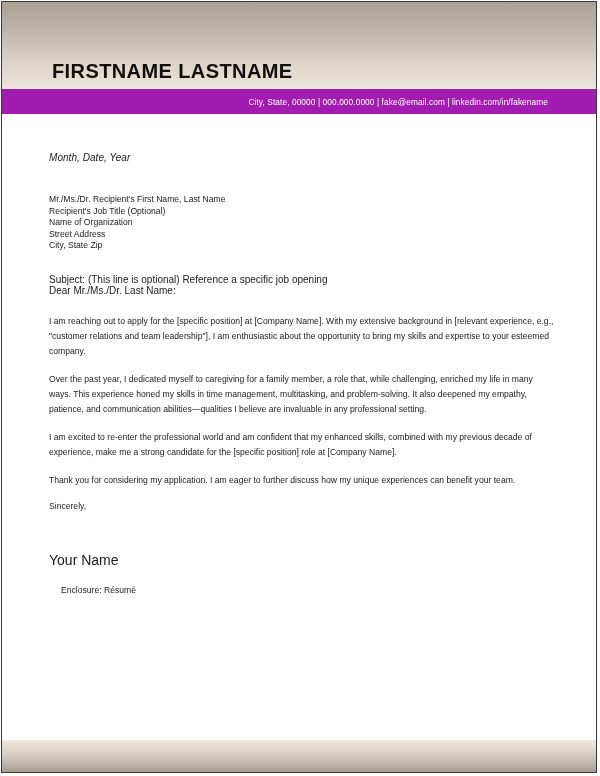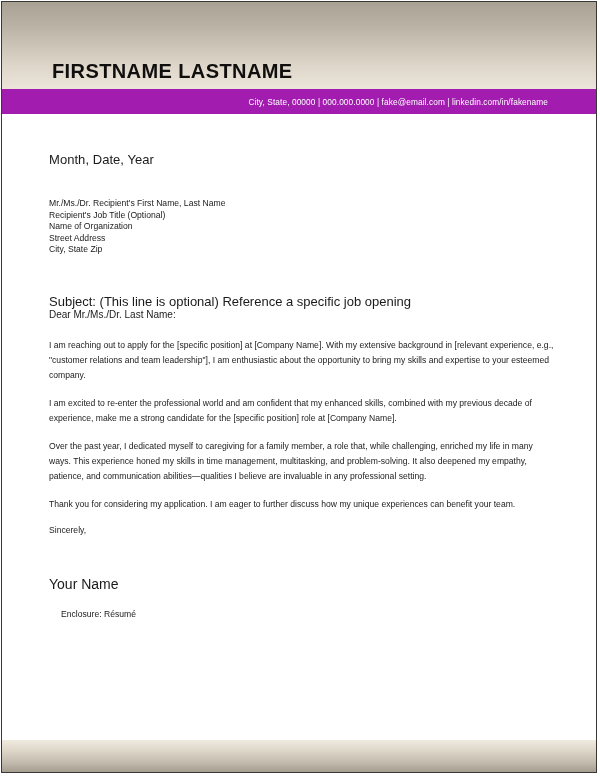--- a/index.html
+++ b/index.html
@@ -69,36 +69,37 @@
     padding: 0;
   }
   .content {
     position: absolute;
     left: 47px;
     top: 38px;
     width: 506px;
   }
 
   .date-line {
-    font-size: 13px;
+    font-size: 10px;
     color: #1a1a1a;
     letter-spacing: 0.05px;
+    font-style: italic;
   }
 
   .recipient-block {
     margin-top: 31px;
     font-size: 8.6px;
     color: #1a1a1a;
     line-height: 11.6px;
   }
   .recipient-block div { white-space: nowrap; }
 
   .subject-line {
-    margin-top: 38px;
-    font-size: 13px;
+    margin-top: 22px;
+    font-size: 10px;
     color: #1a1a1a;
   }
 
   .salutation {
     font-size: 10px;
     color: #1a1a1a;
   }
 
   .paragraphs { margin-top: 18px; }
   .para {
@@ -161,22 +162,22 @@
         <div>Street Address</div>
         <div>City, State Zip</div>
       </div>
 
       <div class="subject-line">Subject: (This line is optional) Reference a specific job opening</div>
 
       <div class="salutation">Dear Mr./Ms./Dr. Last Name:</div>
 
       <div class="paragraphs">
         <p class="para">I am reaching out to apply for the [specific position] at [Company Name]. With my extensive background in [relevant experience, e.g., "customer relations and team leadership"], I am enthusiastic about the opportunity to bring my skills and expertise to your esteemed company.</p>
+        <p class="para">Over the past year, I dedicated myself to caregiving for a family member, a role that, while challenging, enriched my life in many ways. This experience honed my skills in time management, multitasking, and problem-solving. It also deepened my empathy, patience, and communication abilities—qualities I believe are invaluable in any professional setting.</p>
         <p class="para">I am excited to re-enter the professional world and am confident that my enhanced skills, combined with my previous decade of experience, make me a strong candidate for the [specific position] role at [Company Name].</p>
-        <p class="para">Over the past year, I dedicated myself to caregiving for a family member, a role that, while challenging, enriched my life in many ways. This experience honed my skills in time management, multitasking, and problem-solving. It also deepened my empathy, patience, and communication abilities—qualities I believe are invaluable in any professional setting.</p>
         <p class="para">Thank you for considering my application. I am eager to further discuss how my unique experiences can benefit your team.</p>
       </div>
 
       <div class="closing">Sincerely,</div>
 
       <div class="signature-name">Your Name</div>
 
       <div class="enclosure">Enclosure: Résumé</div>
 
     </div>

